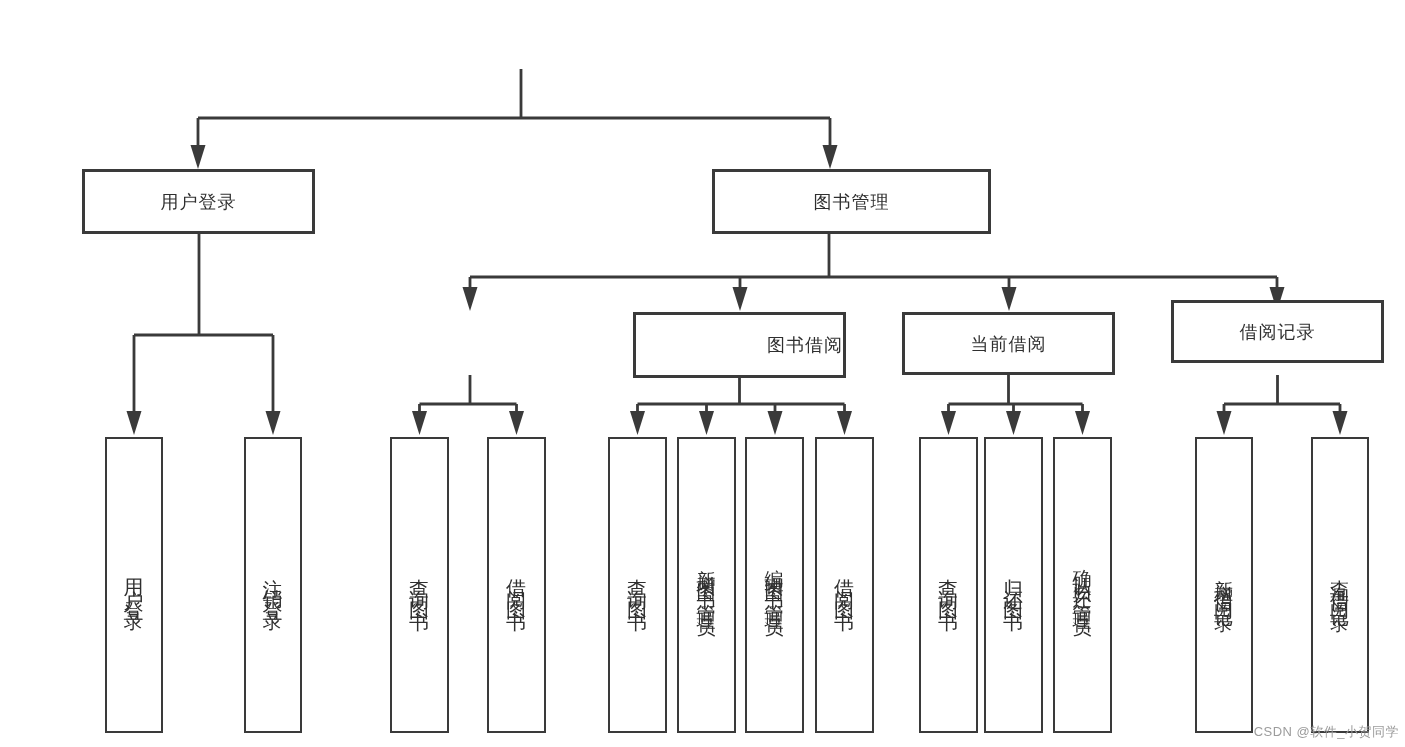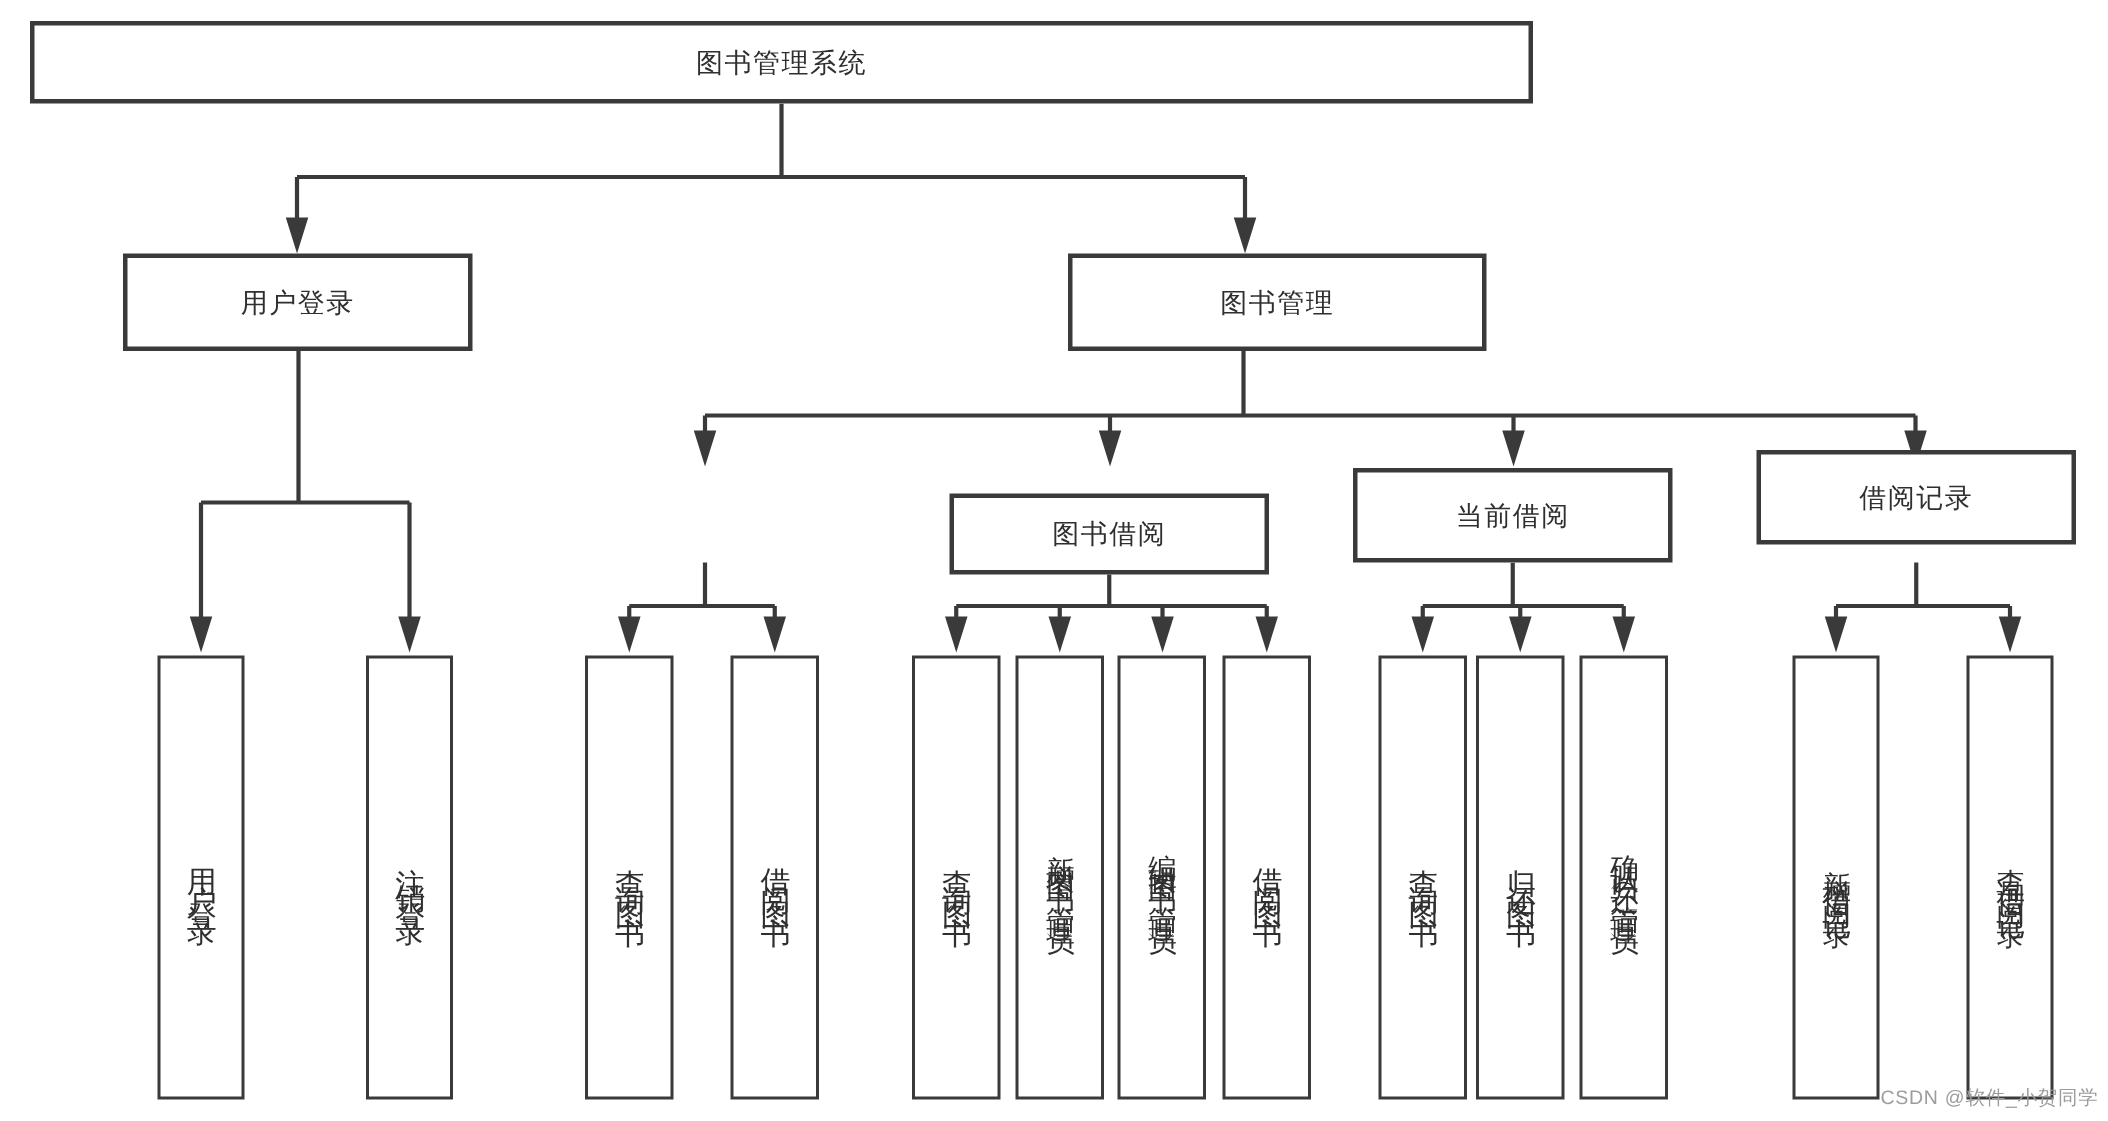--- a/index.html
+++ b/index.html
@@ -32,21 +32,21 @@
     justify-content: center;
     color: #2f2f2f;
     font-size: 18px;
     letter-spacing: 1px;
     text-align: center;
   }
   .box.root    { left: 20px;   top: 14px;  width: 1002px; height: 55px; }
   .box.lvl1-a  { left: 82px;   top: 169px; width: 233px;  height: 65px; }
   .box.lvl1-b  { left: 712px;  top: 169px; width: 279px;  height: 65px; }
   .box.lvl3-1  { left: 364px;  top: 312px; width: 213px;  height: 63px; }
-  .box.lvl3-2  { left: 633px;  top: 329px; width: 213px;  height: 54px; }
+  .box.lvl3-2  { left: 633px;  top: 312px; width: 213px;  height: 66px; justify-content: flex-end; }
   .box.lvl3-3  { left: 902px;  top: 312px; width: 213px;  height: 63px; }
   .box.lvl3-4  { left: 1171px; top: 300px; width: 213px;  height: 63px; }
   .leaf {
     position: absolute;
     box-sizing: border-box;
     top: 437px;
     height: 296px;
     width: 59px;
     background: #ffffff;
     border: 2.5px solid #3a3a3a;
@@ -147,23 +147,20 @@
 
     <g stroke="#3a3a3a" stroke-width="2.8" fill="none">
       <path d="M1277.5 375 L1277.5 404 M1224 404 L1340 404 M1224 404 L1224 413 M1340 404 L1340 413"></path>
     </g>
     <g fill="#3a3a3a" stroke="none">
       <polygon points="1216.5,411 1231.5,411 1224,435"></polygon>
       <polygon points="1332.5,411 1347.5,411 1340,435"></polygon>
     </g>
   </svg>
 
-  <div class="box root">
-    <span>图书管理系统</span>
-  </div>
 
   <div class="box lvl1-a">
     <span>用户登录</span>
   </div>
   <div class="box lvl1-b">
     <span>图书管理</span>
   </div>
 
   <div class="box lvl3-2">
     <span>图书借阅</span>

